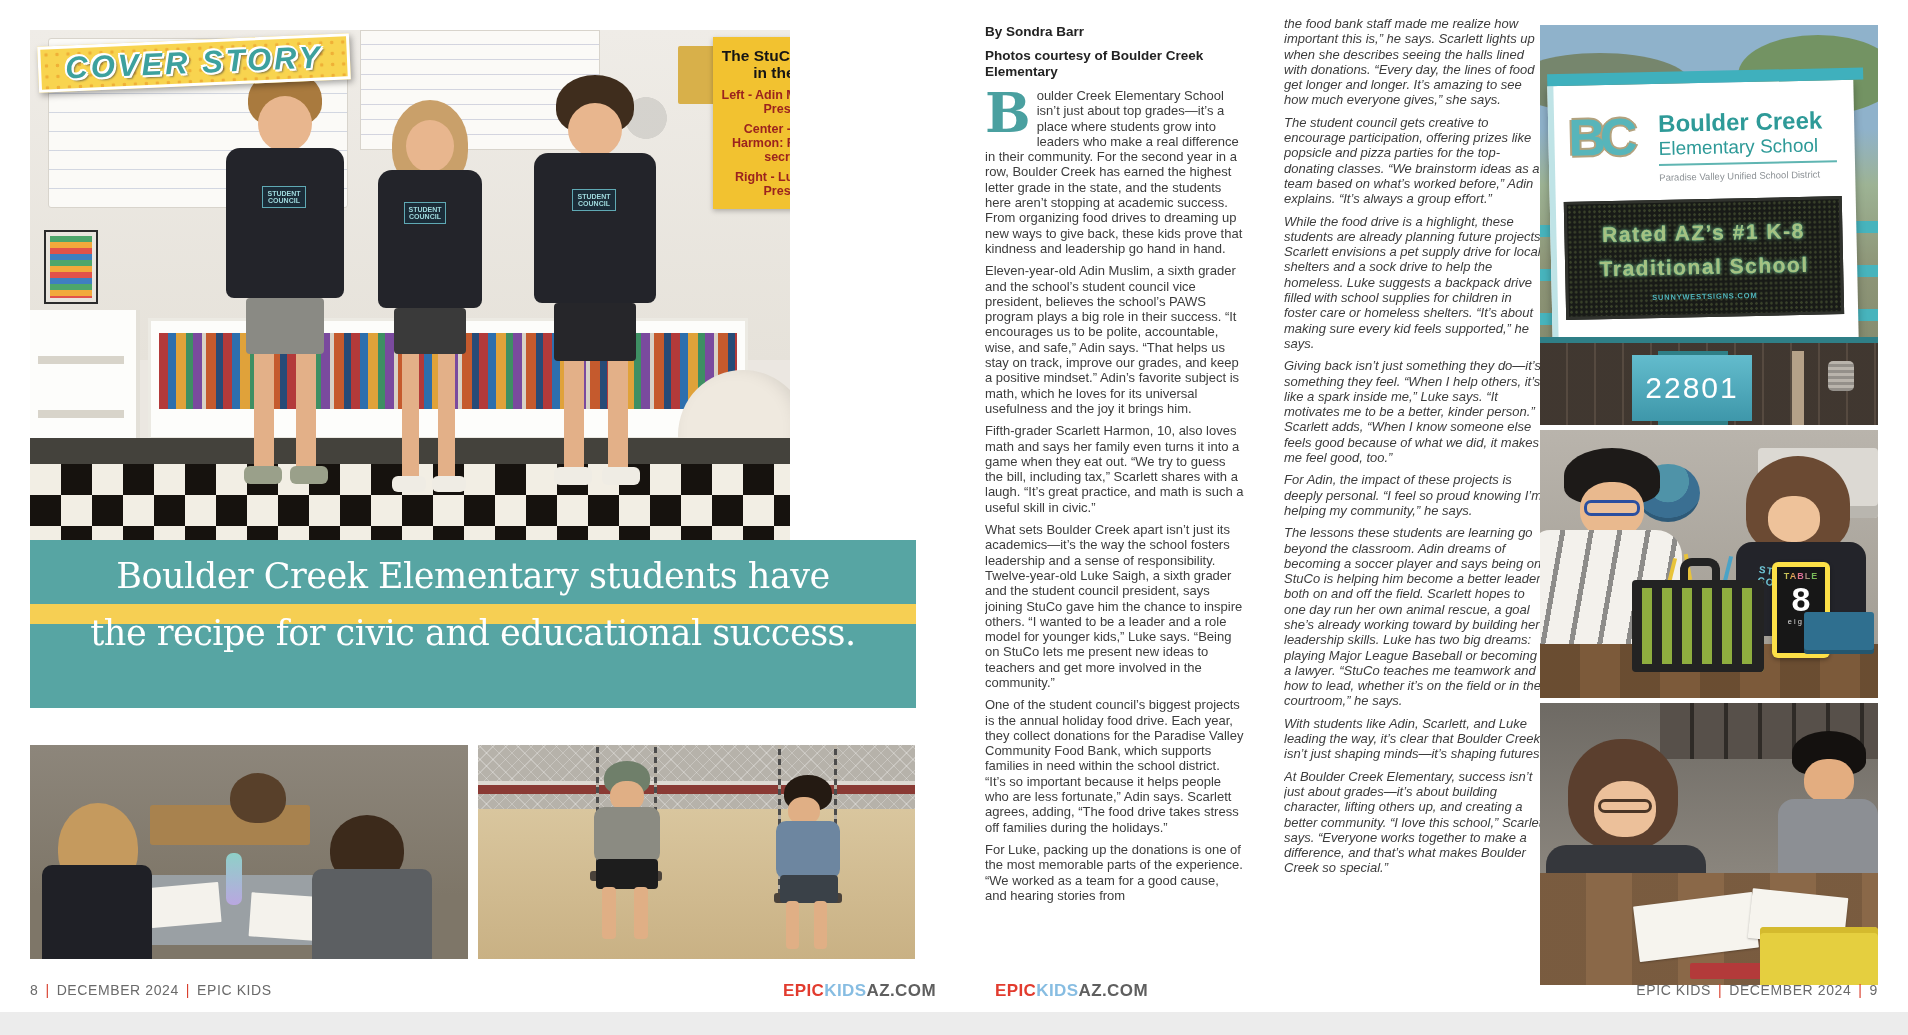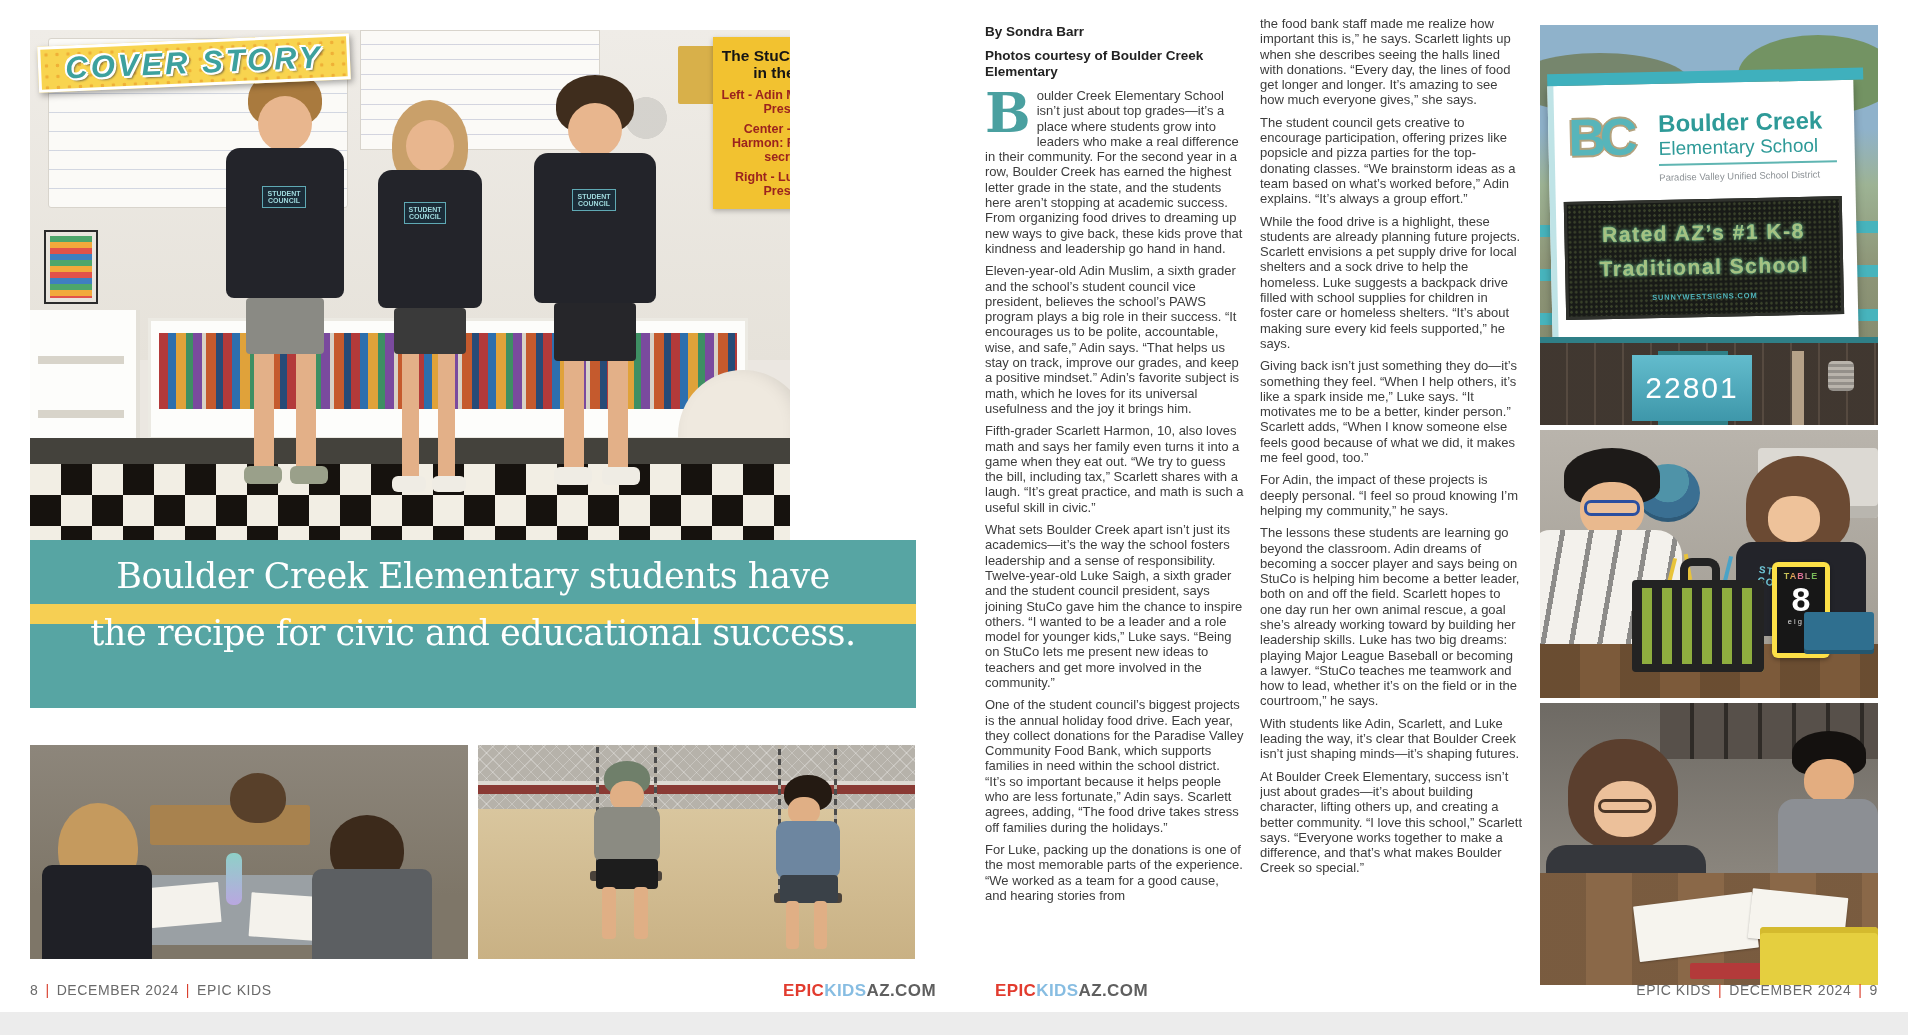--- a/index.html
+++ b/index.html
@@ -311,21 +311,21 @@
       <p class="byline" data-interactable="false">By Sondra Barr</p>
       <p class="credit" data-interactable="false">Photos courtesy of Boulder Creek Elementary</p>
       <p class="bp" data-interactable="false"><span class="dropcap" data-interactable="false">B</span><span data-interactable="false">oulder Creek Elementary School isn’t just about top grades—it’s a place where students grow into leaders who make a real difference in their community. For the second year in a row, Boulder Creek has earned the highest letter grade in the state, and the students here aren’t stopping at academic success. From organizing food drives to dreaming up new ways to give back, these kids prove that kindness and leadership go hand in hand.</span></p>
       <p class="bp" data-interactable="false">Eleven-year-old Adin Muslim, a sixth grader and the school’s student council vice president, believes the school’s PAWS program plays a big role in their success. “It encourages us to be polite, accountable, wise, and safe,” Adin says. “That helps us stay on track, improve our grades, and keep a positive mindset.” Adin’s favorite subject is math, which he loves for its universal usefulness and the joy it brings him.</p>
       <p class="bp" data-interactable="false">Fifth-grader Scarlett Harmon, 10, also loves math and says her family even turns it into a game when they eat out. “We try to guess the bill, including tax,” Scarlett shares with a laugh. “It’s great practice, and math is such a useful skill in civic.”</p>
       <p class="bp" data-interactable="false">What sets Boulder Creek apart isn’t just its academics—it’s the way the school fosters leadership and a sense of responsibility. Twelve-year-old Luke Saigh, a sixth grader and the student council president, says joining StuCo gave him the chance to inspire others. “I wanted to be a leader and a role model for younger kids,” Luke says. “Being on StuCo lets me present new ideas to teachers and get more involved in the community.”</p>
       <p class="bp" data-interactable="false">One of the student council’s biggest projects is the annual holiday food drive. Each year, they collect donations for the Paradise Valley Community Food Bank, which supports families in need within the school district. “It’s so important because it helps people who are less fortunate,” Adin says. Scarlett agrees, adding, “The food drive takes stress off families during the holidays.”</p>
       <p class="bp" data-interactable="false">For Luke, packing up the donations is one of the most memorable parts of the experience. “We worked as a team for a good cause, and hearing stories from</p>
     </div>
 
-    <div class="col col2" data-interactable="false" style="left:310px;">
+    <div class="col col2" data-interactable="false" style="left:334px;font-style:italic;">
       <p class="bp" data-interactable="false">the food bank staff made me realize how important this is,” he says. Scarlett lights up when she describes seeing the halls lined with donations. “Every day, the lines of food get longer and longer. It’s amazing to see how much everyone gives,” she says.</p>
       <p class="bp" data-interactable="false">The student council gets creative to encourage participation, offering prizes like popsicle and pizza parties for the top-donating classes. “We brainstorm ideas as a team based on what’s worked before,” Adin explains. “It’s always a group effort.”</p>
       <p class="bp" data-interactable="false">While the food drive is a highlight, these students are already planning future projects. Scarlett envisions a pet supply drive for local shelters and a sock drive to help the homeless. Luke suggests a backpack drive filled with school supplies for children in foster care or homeless shelters. “It’s about making sure every kid feels supported,” he says.</p>
       <p class="bp" data-interactable="false">Giving back isn’t just something they do—it’s something they feel. “When I help others, it’s like a spark inside me,” Luke says. “It motivates me to be a better, kinder person.” Scarlett adds, “When I know someone else feels good because of what we did, it makes me feel good, too.”</p>
       <p class="bp" data-interactable="false">For Adin, the impact of these projects is deeply personal. “I feel so proud knowing I’m helping my community,” he says.</p>
       <p class="bp" data-interactable="false">The lessons these students are learning go beyond the classroom. Adin dreams of becoming a soccer player and says being on StuCo is helping him become a better leader, both on and off the field. Scarlett hopes to one day run her own animal rescue, a goal she’s already working toward by building her leadership skills. Luke has two big dreams: playing Major League Baseball or becoming a lawyer. “StuCo teaches me teamwork and how to lead, whether it’s on the field or in the courtroom,” he says.</p>
       <p class="bp" data-interactable="false">With students like Adin, Scarlett, and Luke leading the way, it’s clear that Boulder Creek isn’t just shaping minds—it’s shaping futures.</p>
       <p class="bp" data-interactable="false">At Boulder Creek Elementary, success isn’t just about grades—it’s about building character, lifting others up, and creating a better community. “I love this school,” Scarlett says. “Everyone works together to make a difference, and that’s what makes Boulder Creek so special.”</p>
     </div>
 

